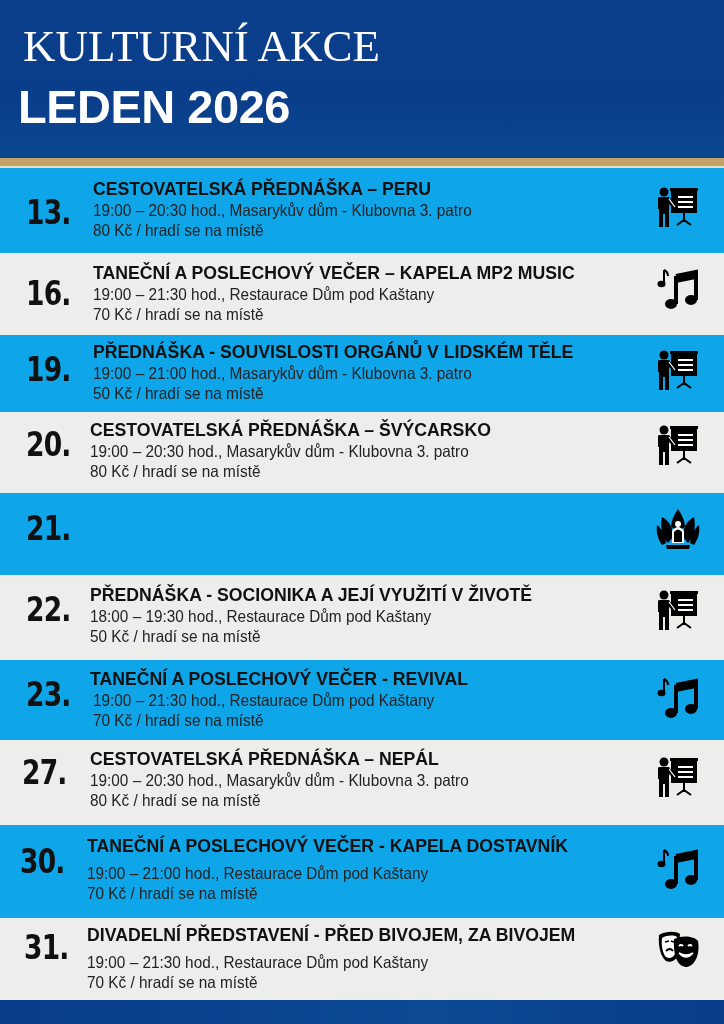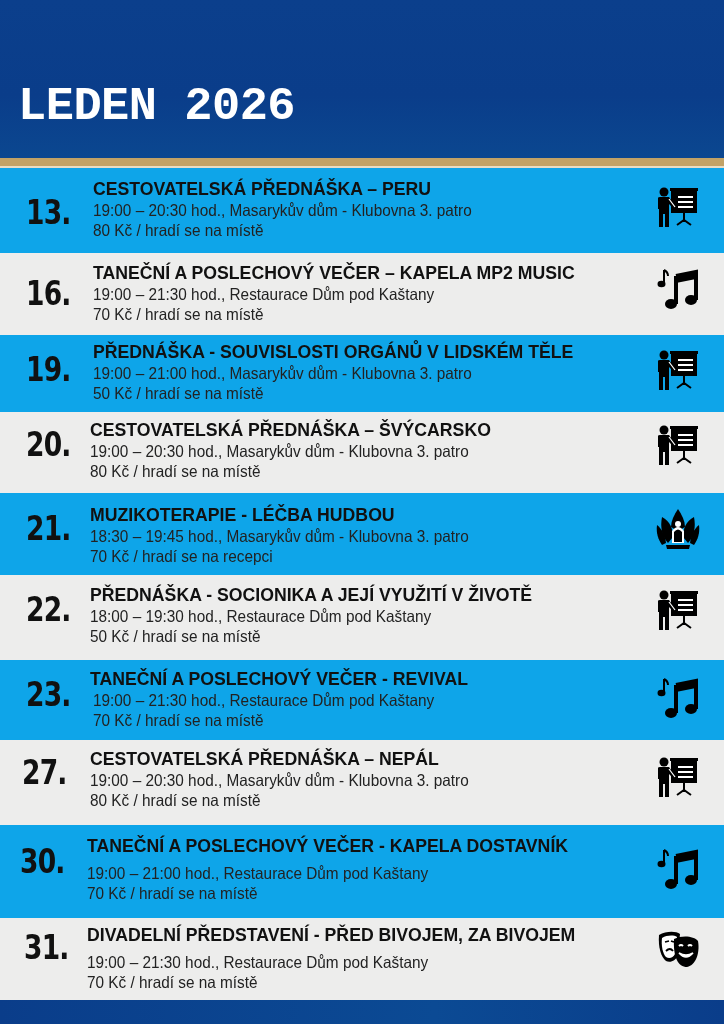--- a/index.html
+++ b/index.html
@@ -11,21 +11,21 @@
       background: linear-gradient(180deg, #0b3f8c 0%, #0a3d8a 60%, #0b4790 100%);
     }
     .header-title {
       position: absolute; left: 23px; top: 20px;
       font-family: "Liberation Serif", "DejaVu Serif", serif;
       font-size: 45px; color: #ffffff; letter-spacing: 0px; font-weight: normal;
       line-height: 52px;
     }
     .header-subtitle {
       position: absolute; left: 18px; top: 78px;
-      font-family: Liberation Mono, monospace;
+      font-family: Liberation Sans, sans-serif;
       font-size: 47px; font-weight: bold; color: #ffffff; line-height: 58px;
       letter-spacing: -0.5px;
     }
     .logo {
       position: absolute; left: 512px; top: 46px; width: 162px; height: 54px;
     }
     .logo svg { position: absolute; left: 2px; top: 0; }
     .logo-text {
       position: absolute; left: 3px; top: 37px;
       font-family: "Liberation Serif", "DejaVu Serif", serif;
@@ -72,20 +72,21 @@
 
     .footer {
       position: absolute; left: 0; top: 1000px; width: 724px; height: 24px;
       background: linear-gradient(90deg, #0a3d8a, #0b4a94 60%, #0a3d8a);
     }
   </style>
 </head>
 <body>
 
 <div class="header">
+  <div class="header-title">KULTURNÍ AKCE</div>
   <div class="header-subtitle">LEDEN 2026</div>
 </div>
 <div class="gold-band"></div>
 
 <div class="events">
 
   <div class="event white" style="top:0px;height:85px;">
     <div class="event-day" style="top:24px;">13.</div>
     <div class="event-body" style="top:10px;">
       <div class="event-title">CESTOVATELSKÁ PŘEDNÁŠKA – PERU</div>
@@ -170,25 +171,20 @@
         <path d="M21 40 L28 35 L35 40" stroke="#000" stroke-width="2" fill="none"></path>
         <circle cx="8" cy="7" r="4.5" fill="#000"></circle>
         <path d="M2 13 Q2 12 4 12 L13 12 L20 22 L18 24 L13 19 L13 42 L9 42 L9 29 L7 29 L7 42 L3 42 L3 24 L2 24 Z" fill="#000"></path>
         <path d="M13 14 L19 22" stroke="#fff" stroke-width="1.2"></path>
       </svg>
     </div>
   </div>
 
   <div class="event white" style="top:325px;height:82px;">
     <div class="event-day" style="top:15px;">21.</div>
-    <div class="event-body" style="top:11px;left:90px;">
-      <div class="event-title">MUZIKOTERAPIE - LÉČBA HUDBOU</div>
-      <div class="event-line">18:30 – 19:45 hod., Masarykův dům - Klubovna 3. patro</div>
-      <div class="event-line">70 Kč / hradí se na recepci</div>
-    </div>
     <div class="event-icon" style="top:14px;">
       <svg width="44" height="46" viewBox="0 0 44 46">
         <path d="M22 2 C 26 8, 29 14, 29 20 L 22 24 L 15 20 C 15 14, 18 8, 22 2 Z" fill="#000"></path>
         <path d="M6 10 C 14 14, 17 22, 17 30 L 12 36 C 6 30, 4 20, 6 10 Z" fill="#000"></path>
         <path d="M38 10 C 30 14, 27 22, 27 30 L 32 36 C 38 30, 40 20, 38 10 Z" fill="#000"></path>
         <path d="M1 18 C 6 22, 9 28, 10 36 L 6 38 C 2 32, 0 26, 1 18 Z" fill="#000"></path>
         <path d="M43 18 C 38 22, 35 28, 34 36 L 38 38 C 42 32, 44 26, 43 18 Z" fill="#000"></path>
         <circle cx="22" cy="17" r="3" fill="#fff"></circle>
         <path d="M16 24 Q22 16 28 24 L28 36 L16 36 Z" fill="#fff"></path>
         <path d="M18 25 Q22 20 26 25 L26 35 L18 35 Z" fill="#000"></path>

